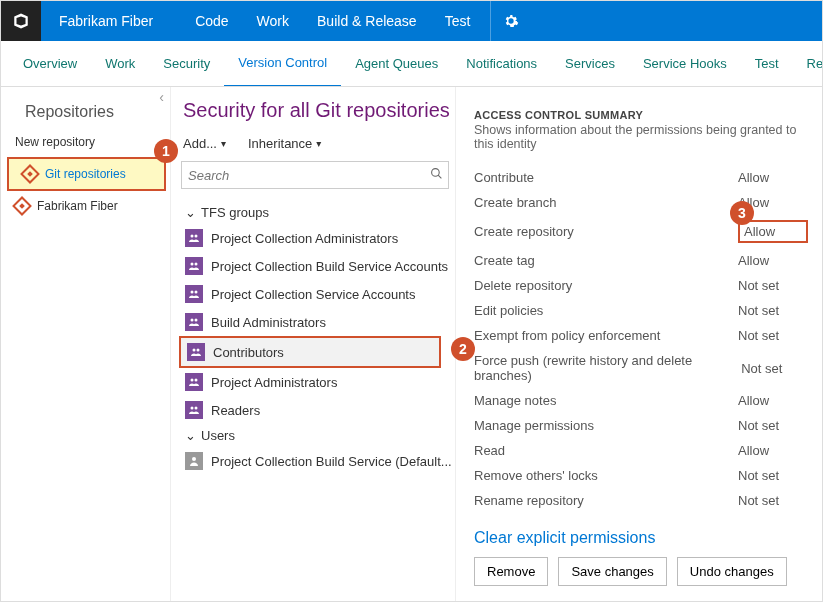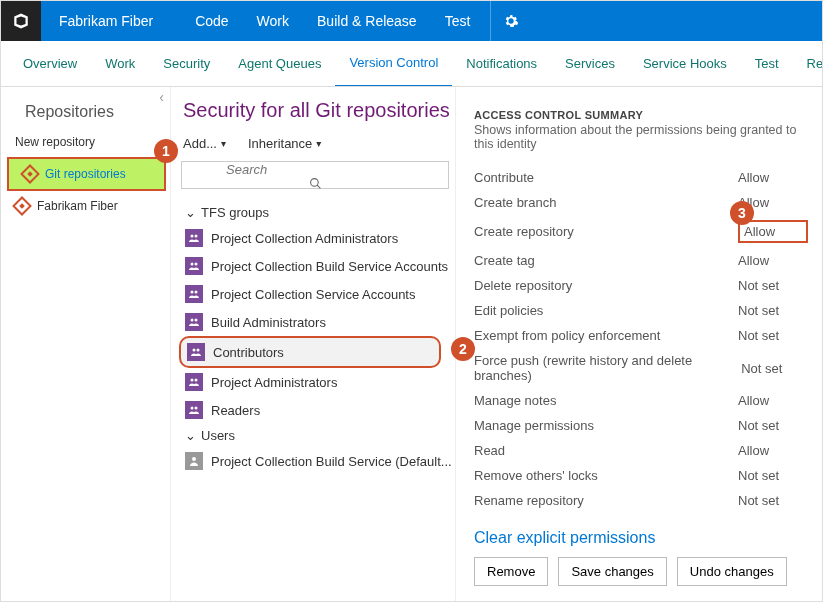--- a/index.html
+++ b/index.html
@@ -15,32 +15,32 @@
 
 .tabs { height: 46px; display: flex; align-items: center; border-bottom: 1px solid #ddd; padding: 0 8px; overflow:hidden;}
 .tabs .tab { padding: 0 14px; height: 46px; display: flex; align-items: center; cursor: pointer; color: #0f766e; white-space:nowrap;}
 .tabs .tab.active { color: #0078d4; border-bottom: 2px solid #0078d4; }
 
 .main { display: flex; height: calc(602px - 40px - 46px); }
 .leftpane { width: 170px; border-right: 1px solid #eee; padding: 8px 0 0 0; position: relative; }
 .leftpane .collapse { position:absolute; right:6px; top:2px; color:#999; font-size:14px;}
 .leftpane h4 { font-weight: normal; font-size: 16px; color:#555; padding: 8px 12px 6px 24px; }
 .leftpane .row { padding: 8px 10px 8px 14px; display:flex; align-items:center; gap:8px; cursor:pointer; font-size:12px;}
-.leftpane .row.selected { background:#bef264; color:#0078d4;}
+.leftpane .row.selected { background:#fef9c3; color:#0078d4;}
 .git-icon { width:14px; height:14px; transform: rotate(45deg); border:2px solid #d0502c; display:inline-block; position:relative;}
 .git-icon::after{content:""; position:absolute; width:4px;height:4px;background:#d0502c; top:3px; left:3px;}
 .callout { position:absolute; width:24px;height:24px;border-radius:50%;background:#d0502c;color:#fff;display:flex;align-items:center;justify-content:center;font-size:14px;font-weight:bold;}
 .redbox { border:2px solid #d0502c; }
 
 .midpane { width: 285px; border-right: 1px solid #eee; padding: 12px 2px 0 8px; position:relative;}
 .midpane h2 { font-weight: 300; font-size: 20px; color:#701a75; margin-bottom: 14px; padding-left:4px;}
 .midpane .actions { display:flex; gap:22px; padding-left:4px; margin-bottom:10px; font-size:13px;}
 .midpane .actions span { cursor:pointer; display:flex; align-items:center; gap:4px;}
 .caret-down { font-size:10px; }
-.searchbox { border:1px solid #ccc; height:28px; display:flex; align-items:center; margin:0 4px 12px 2px;flex-direction:column;}
+.searchbox { border:1px solid #ccc; height:28px; display:flex; align-items:center; margin:0 4px 12px 2px;}
 .searchbox input { border:none; outline:none; flex:1; padding:0 6px; font-style:italic; color:#888; font-size:13px;}
 .searchbox .sicon { width:24px; text-align:center; color:#666;}
 
 .grp { padding:4px 0 4px 6px; display:flex; align-items:center; gap:6px; font-size:13px; cursor:pointer;}
 .grp .expand { width:10px; display:inline-block;}
 .grp-row { padding:5px 0 5px 6px; display:flex; align-items:center; gap:8px; font-size:13px; cursor:pointer; white-space:nowrap; overflow:hidden; text-overflow:ellipsis;}
 .grp-row.sel { background:#f2f2f2;}
 .team-icon { width:18px;height:18px;background:#7b4b9a;display:inline-flex;align-items:center;justify-content:center;flex-shrink:0;}
 .team-icon svg{fill:#fff;}
 .person-icon{width:18px;height:18px;background:#999;display:inline-flex;align-items:center;justify-content:center;flex-shrink:0;}
@@ -76,22 +76,22 @@
           <path d="M12 8a4 4 0 100 8 4 4 0 000-8zm9 4a7 7 0 01-.1 1.2l2 1.6-2 3.4-2.4-1a7 7 0 01-2 1.2l-.4 2.6H11l-.4-2.6a7 7 0 01-2-1.2l-2.4 1-2-3.4 2-1.6A7 7 0 016 12a7 7 0 01.1-1.2l-2-1.6 2-3.4 2.4 1a7 7 0 012-1.2L11 3h3l.4 2.6a7 7 0 012 1.2l2.4-1 2 3.4-2 1.6c.1.4.2.8.2 1.2z"></path>
         </svg>
     </div>
   </div>
 </div>
 
 <div class="tabs">
   <div class="tab">Overview</div>
   <div class="tab">Work</div>
   <div class="tab">Security</div>
+  <div class="tab active">Version Control</div>
   <div class="tab">Agent Queues</div>
-  <div class="tab active">Version Control</div>
   <div class="tab">Notifications</div>
   <div class="tab">Services</div>
   <div class="tab">Service Hooks</div>
   <div class="tab">Test</div>
   <div class="tab">Releases</div>
 </div>
 
 <div class="main">
 
   <div class="leftpane">
@@ -177,21 +177,21 @@
           <svg width="12" height="12" viewBox="0 0 24 24">
             <circle cx="8" cy="8" r="3"></circle>
             <circle cx="16" cy="8" r="3"></circle>
             <path d="M2 20c0-3 3-5 6-5s6 2 6 5M10 20c0-3 3-5 6-5s6 2 6 5"></path>
           </svg>
         </span>
         <span class="ellipsis">Build Administrators</span>
       </div>
 
     <div style="position:relative;">
-      <div class="grp-row sel redbox" style="margin-right:12px;border-radius:10px;">
+      <div class="grp-row sel redbox" style="margin-right:12px;">
           <span class="team-icon">
             <svg width="12" height="12" viewBox="0 0 24 24">
               <circle cx="8" cy="8" r="3"></circle>
               <circle cx="16" cy="8" r="3"></circle>
               <path d="M2 20c0-3 3-5 6-5s6 2 6 5M10 20c0-3 3-5 6-5s6 2 6 5"></path>
             </svg>
           </span>
           <span class="ellipsis">Contributors</span>
         </div>
       <div class="callout" style="top:1px; right:-22px;">2</div>

